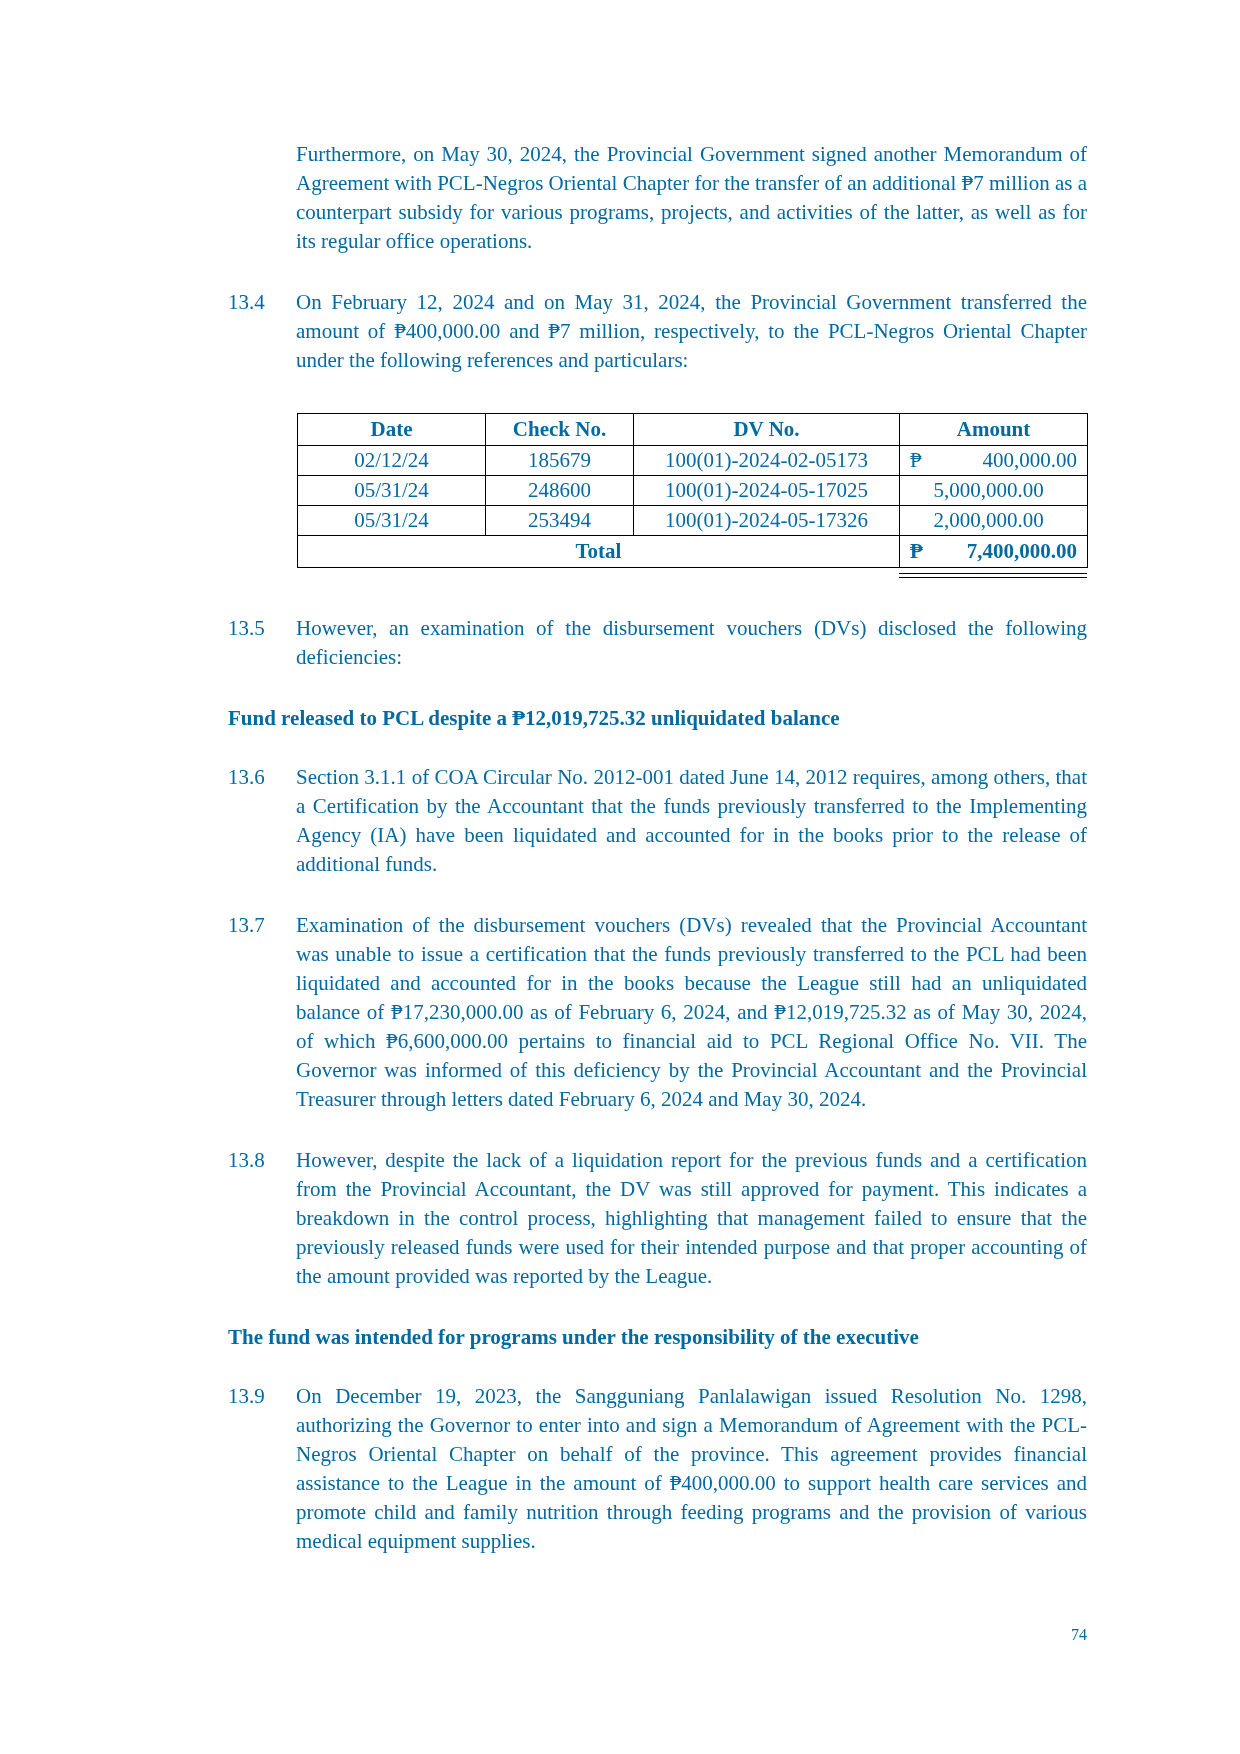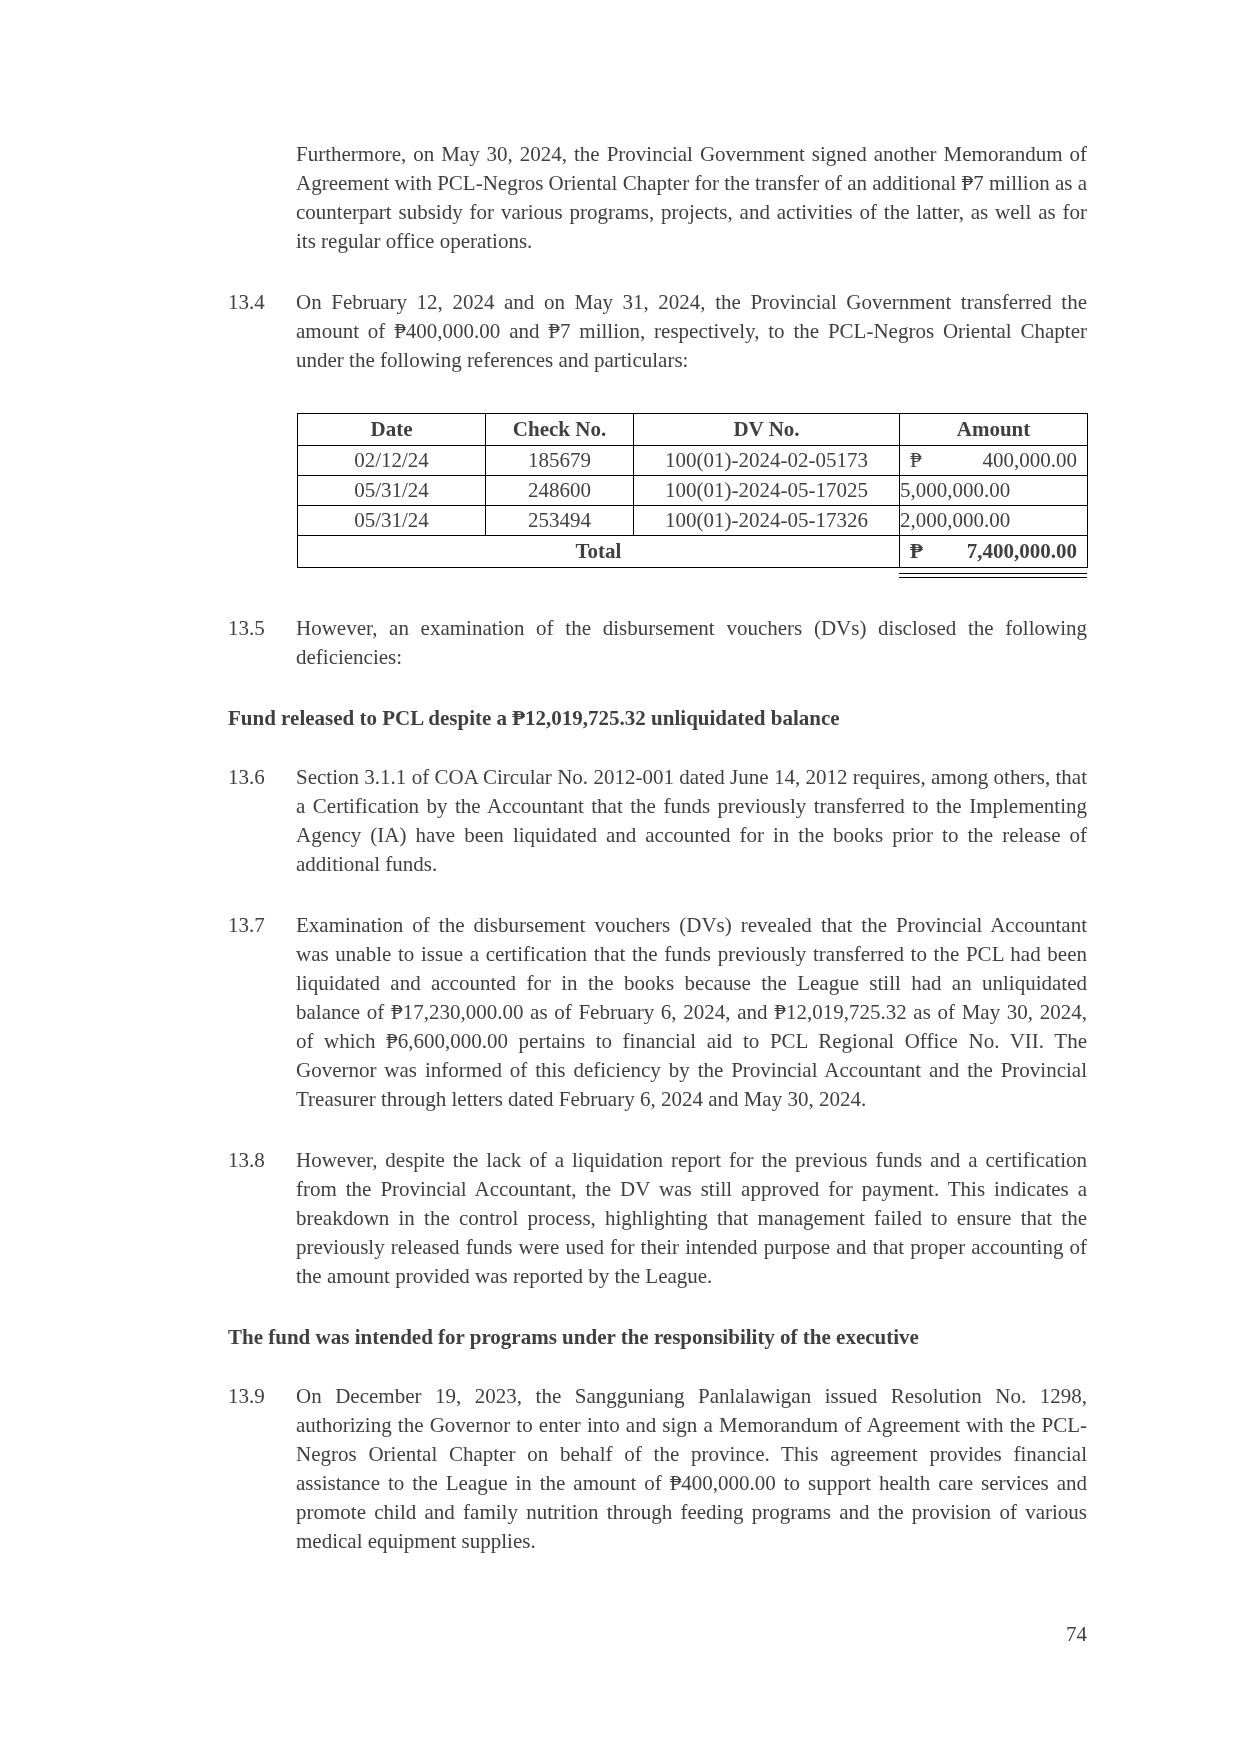--- a/index.html
+++ b/index.html
@@ -1,21 +1,21 @@
 <!DOCTYPE html>
 <html><head>
 <meta charset="utf-8">
 <style>
   html, body { margin: 0; padding: 0; background: #ffffff; }
   .page {
     position: relative;
     width: 1240px;
     height: 1754px;
     background: #ffffff;
-    color: #404040;
+    color: #0369a1;
     font-family: "Liberation Serif", "DejaVu Serif", serif;
     font-size: 21px;
     line-height: 29px;
     overflow: hidden;
   }
   .content {
     position: absolute;
     left: 228px;
     top: 140px;
     width: 859px;
@@ -40,42 +40,42 @@
   .ref-table col.c-dv    { width: 266px; }
   .ref-table col.c-amt   { width: 188px; }
   .ref-table th, .ref-table td {
     border: 1.5px solid #000;
     text-align: center;
     vertical-align: middle;
     padding: 0;
   }
   .ref-table th { font-weight: bold; height: 31px; }
   .ref-table td { height: 29px; }
-  .ref-table td.amt-cell { text-align: left; padding-right: 10px; }
+  .ref-table td.amt-cell { text-align: center; padding-right: 10px; }
   .amt-flex {
     display: flex;
     justify-content: space-between;
     align-items: baseline;
     padding: 0 10px;
   }
   .ref-table tr.total-row td { font-weight: bold; height: 31px; }
   .double-rule {
     position: absolute;
     right: 0;
     bottom: -10px;
     width: 188px;
     height: 3px;
     border-top: 1.5px solid #000;
     border-bottom: 1.5px solid #000;
   }
   .pageno {
     position: absolute;
     top: 1620px;
     right: 153px;
-    font-size: 21px;
+    font-size: 16px;
   }
 </style>
 </head>
 <body>
 
 <div class="page">
   <div class="content">
 
     <div class="para intro">
       <div class="ptxt">Furthermore, on May 30, 2024, the Provincial Government signed another Memorandum of Agreement with PCL-Negros Oriental Chapter for the transfer of an additional ₱7 million as a counterpart subsidy for various programs, projects, and activities of the latter, as well as for its regular office operations.</div>

